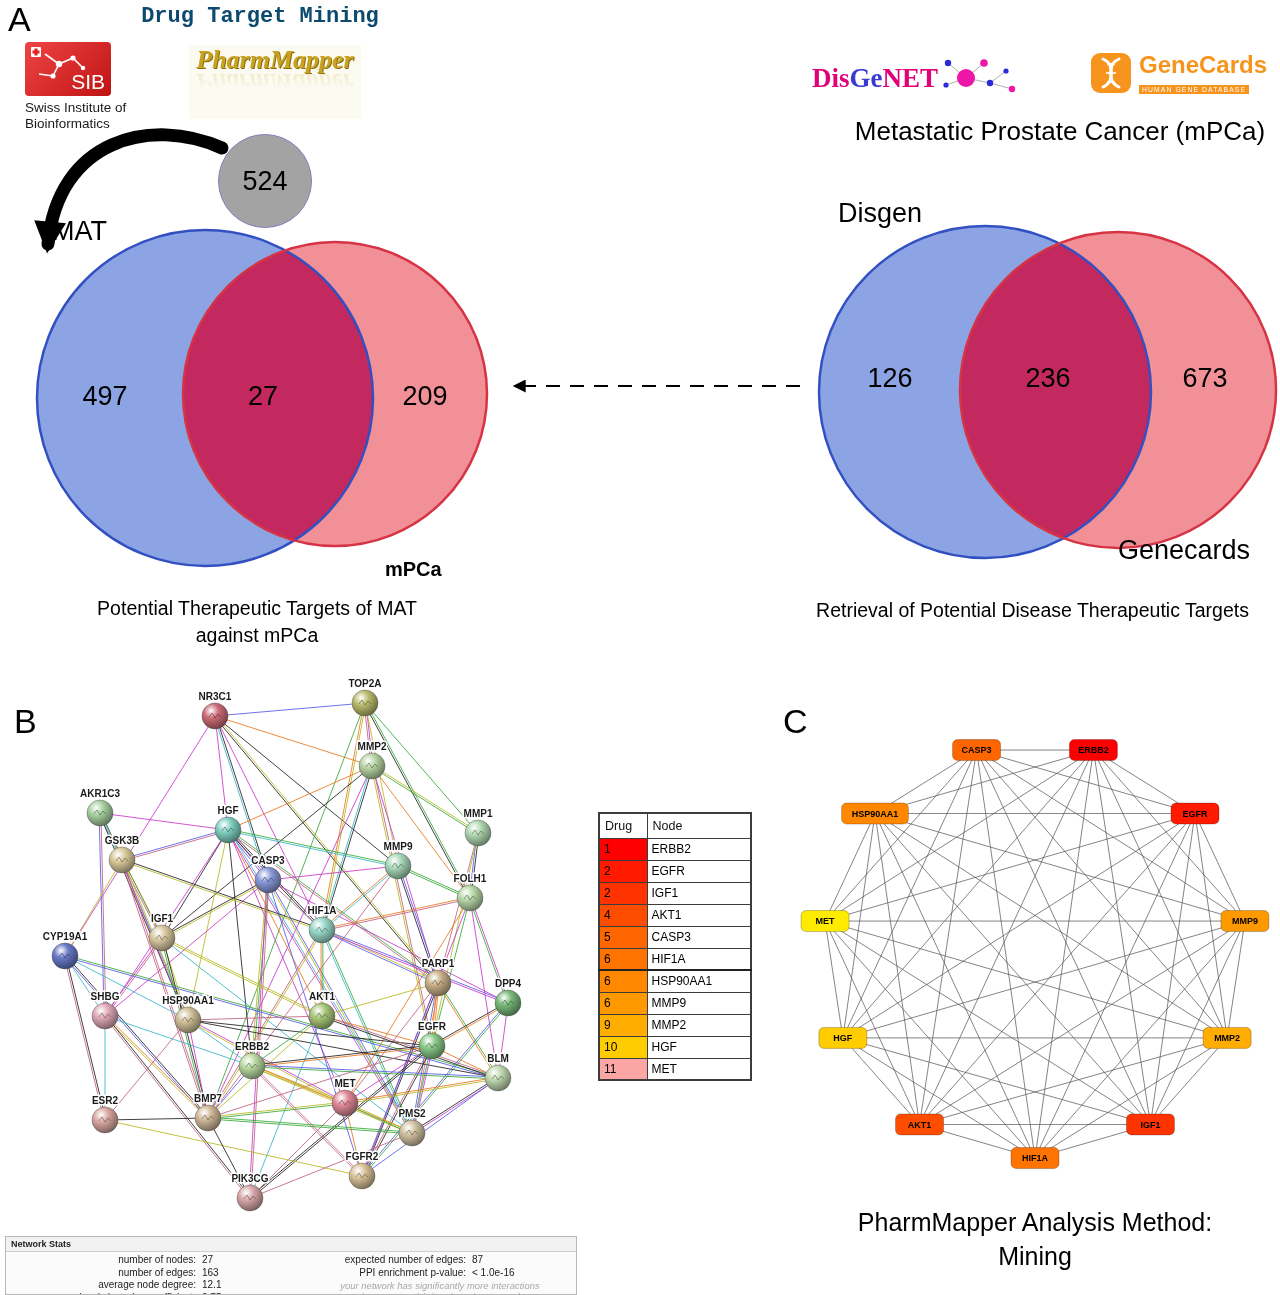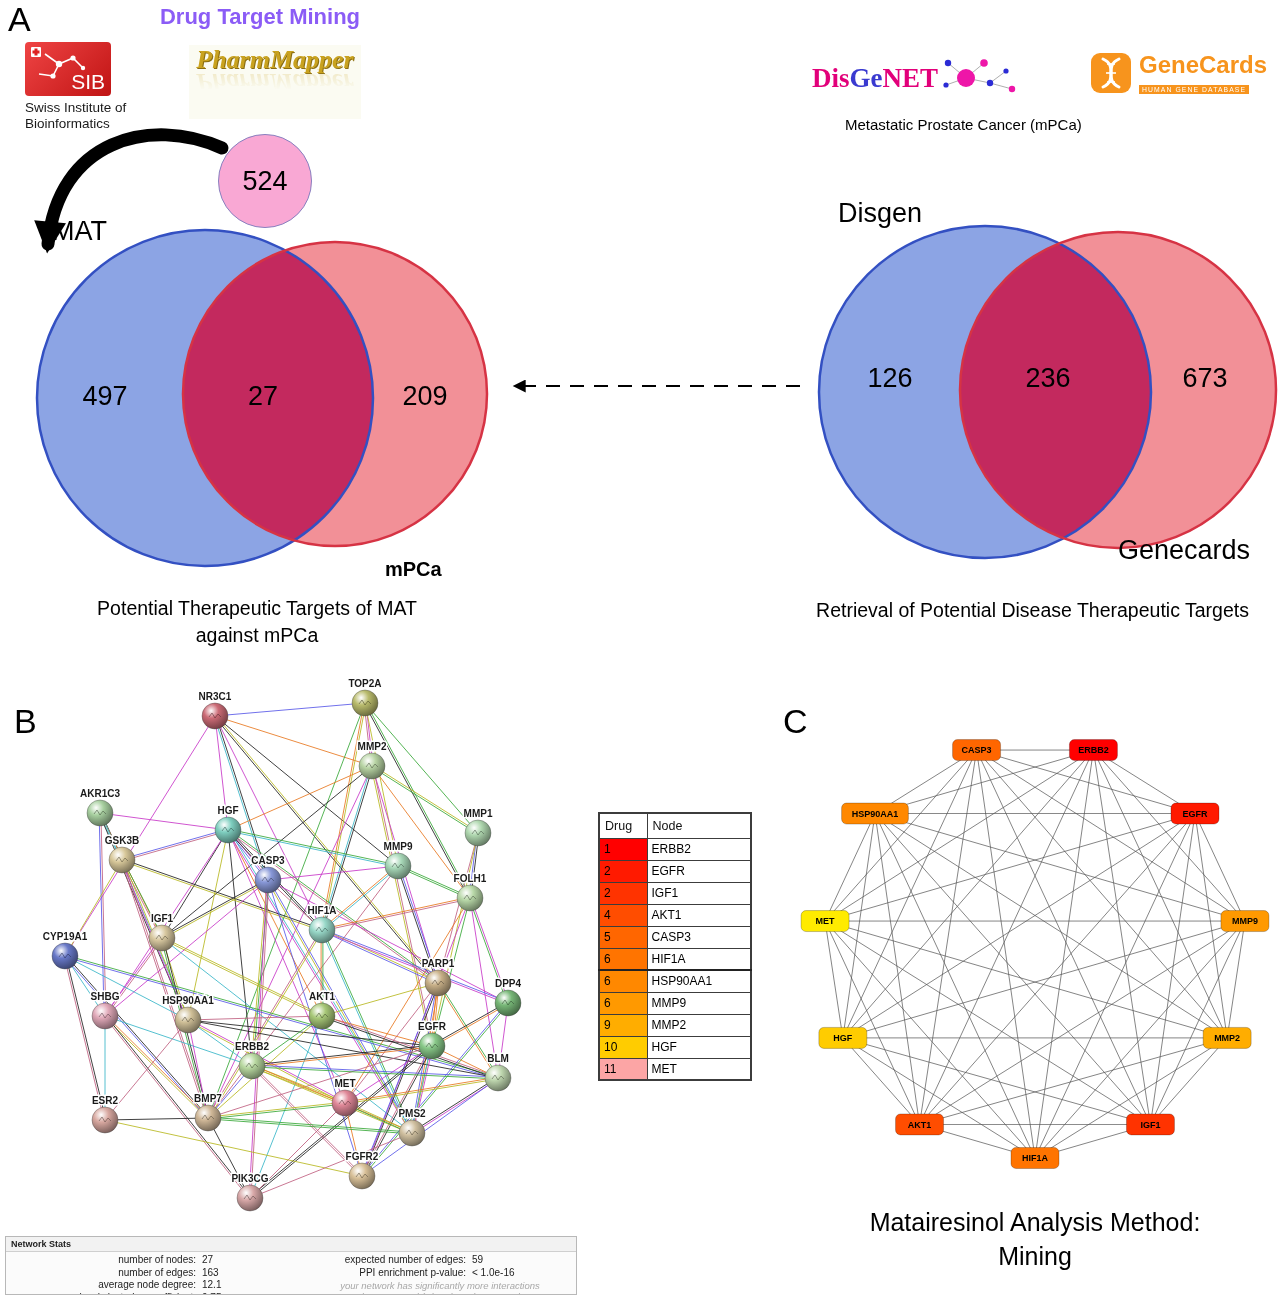--- a/index.html
+++ b/index.html
@@ -1,21 +1,21 @@
 <!DOCTYPE html>
 <html><head>
 <meta charset="utf-8">
 <style>
   * { margin:0; padding:0; box-sizing:border-box; }
   html,body { background:#fff; }
   body { width:1280px; height:1295px; font-family:"Liberation Sans", sans-serif; color:#111; }
   .page { position:relative; width:1280px; height:1295px; background:#fff; overflow:hidden; }
   .abs { position:absolute; }
   .panel-letter { font-size:34px; color:#000; }
-  .section-title { font-weight:bold; font-size:22px; text-align:center; color:#8b5cf6; }
+  .section-title { font-weight:bold; font-size:22px; text-align:center; color:#0c4a6e;font-family:Liberation Mono, monospace; }
 
   
   .sib-box { position:relative; width:86px; height:54px; border-radius:4px;
              background:linear-gradient(135deg,#ef4444,#c01414); }
   .sib-abbr { position:absolute; right:6px; bottom:2px; color:#fff; font-weight:normal; font-size:21px; }
   .sib-text { margin-top:4px; font-size:13.5px; line-height:16px; color:#1a1a1a; }
 
   
   .pharm { width:172px; height:74px; background:#fbfbf2; text-align:center; overflow:hidden; }
   .pharm-text { font-family:"Liberation Serif", serif; font-style:italic; font-weight:bold;
@@ -34,31 +34,31 @@
   .disgenet .txt { font-family:"Liberation Serif", serif; font-weight:bold; font-size:27px; }
   .dg1,.dg3 { color:#e2007a; } .dg2 { color:#3a3ad0; }
 
   
   .genecards { display:flex; align-items:flex-start; }
   .gc-text { margin-left:7px; }
   .gc-name { color:#f7941d; font-weight:bold; font-size:24px; line-height:26px; }
   .gc-sub  { background:#f7941d; color:#fff; font-size:6.8px; letter-spacing:1.1px;
              padding:1px 3px; display:inline-block; }
 
-  .mining-circle { width:94px; height:94px; border-radius:50%; background:#f9a8d4;
+  .mining-circle { width:94px; height:94px; border-radius:50%; background:#a3a3a3;
                    border:1.5px solid #8880c0; display:flex; align-items:center; justify-content:center;
                    font-size:27px; color:#000; }
   .mining-caption { width:190px; text-align:center; font-size:19px; line-height:24px; color:#000; }
   .mat-label { font-size:27px; color:#000; }
 
   .venn-num { width:80px; text-align:center; font-size:27px; color:#000; line-height:30px; }
   .venn-side-label { font-size:27px; color:#000; }
   .venn-bold-label { font-size:20px; font-weight:bold; color:#000; }
   .venn-caption { text-align:center; font-size:19.5px; line-height:27px; color:#000; }
-  .disease-subtitle { width:430px; font-size:15px; color:#000; }
+  .disease-subtitle { width:430px; text-align:center; font-size:26px; color:#000; }
 
   
   .rank-table { border-collapse:collapse; border:2px solid #3c3c3c; background:#fff; }
   .rank-table th { border:1px solid #3c3c3c; font-weight:normal; text-align:left; font-size:12.5px;
                    padding:4px 5px; background:#fff; height:25px; }
   .rank-table th:first-child { width:48px; }
   .rank-table th:last-child { width:104px; }
   .rank-table td { border:1px solid #3c3c3c; font-size:12px; padding:2px 4px; height:22px; color:#000; }
   .node-cell { background:#fff; }
 
@@ -779,21 +779,21 @@
         <text x="131.53652457681426" y="415.64347813264817" class="dlabel">AKT1</text>
         <rect x="30.862749148230222" y="315.4045984420655" width="48" height="21" rx="5" fill="#FFCC00" stroke="rgba(0,0,0,0.3)" stroke-width="0.8"></rect>
         <text x="54.86274914823022" y="329.1045984420655" class="dlabel">HGF</text>
         <rect x="13.063169426787113" y="198.55199500030633" width="48" height="21" rx="5" fill="#FFEB00" stroke="rgba(0,0,0,0.3)" stroke-width="0.8"></rect>
         <text x="37.06316942678711" y="212.25199500030632" class="dlabel">MET</text>
         <rect x="53.60156899277232" y="91.0397219699745" width="66.8" height="21" rx="5" fill="#FF8800" stroke="rgba(0,0,0,0.3)" stroke-width="0.8"></rect>
         <text x="87.00156899277232" y="104.7397219699745" class="dlabel">HSP90AA1</text>
       </g>
     </svg>
   <div class="abs degree-caption" style="left:800px; top:1205px;">
-    <div>Matairesinol Analysis Method:</div>
+    <div>PharmMapper Analysis Method:</div>
     <div>Mining</div>
   </div>
 
   <div class="abs stats-box" style="left:5px; top:1236px;">
     <div class="stats-title">Network Stats</div>
     <div class="stats-cols">
       <div class="stats-col left" id="stats-left">
           <div class="stat-row">
             <span class="stat-label">number of nodes:</span>
             <span class="stat-value" style="font-weight: normal;">27</span>
@@ -808,21 +808,21 @@
           </div>
           <div class="stat-row">
             <span class="stat-label">avg. local clustering coefficient:</span>
             <span class="stat-value" style="font-weight: normal;">0.75</span>
           </div>
         </div>
       <div class="stats-col right">
         <div id="stats-right">
             <div class="stat-row">
               <span class="stat-label">expected number of edges:</span>
-              <span class="stat-value" style="font-weight: normal;">59</span>
+              <span class="stat-value" style="font-weight: normal;">87</span>
             </div>
             <div class="stat-row">
               <span class="stat-label">PPI enrichment p-value:</span>
               <span class="stat-value" style="font-weight: normal;">&lt; 1.0e-16</span>
             </div>
           </div>
         <div class="stats-note">
           <div>your network has significantly more interactions</div>
           <div>
             <span>than expected</span>

